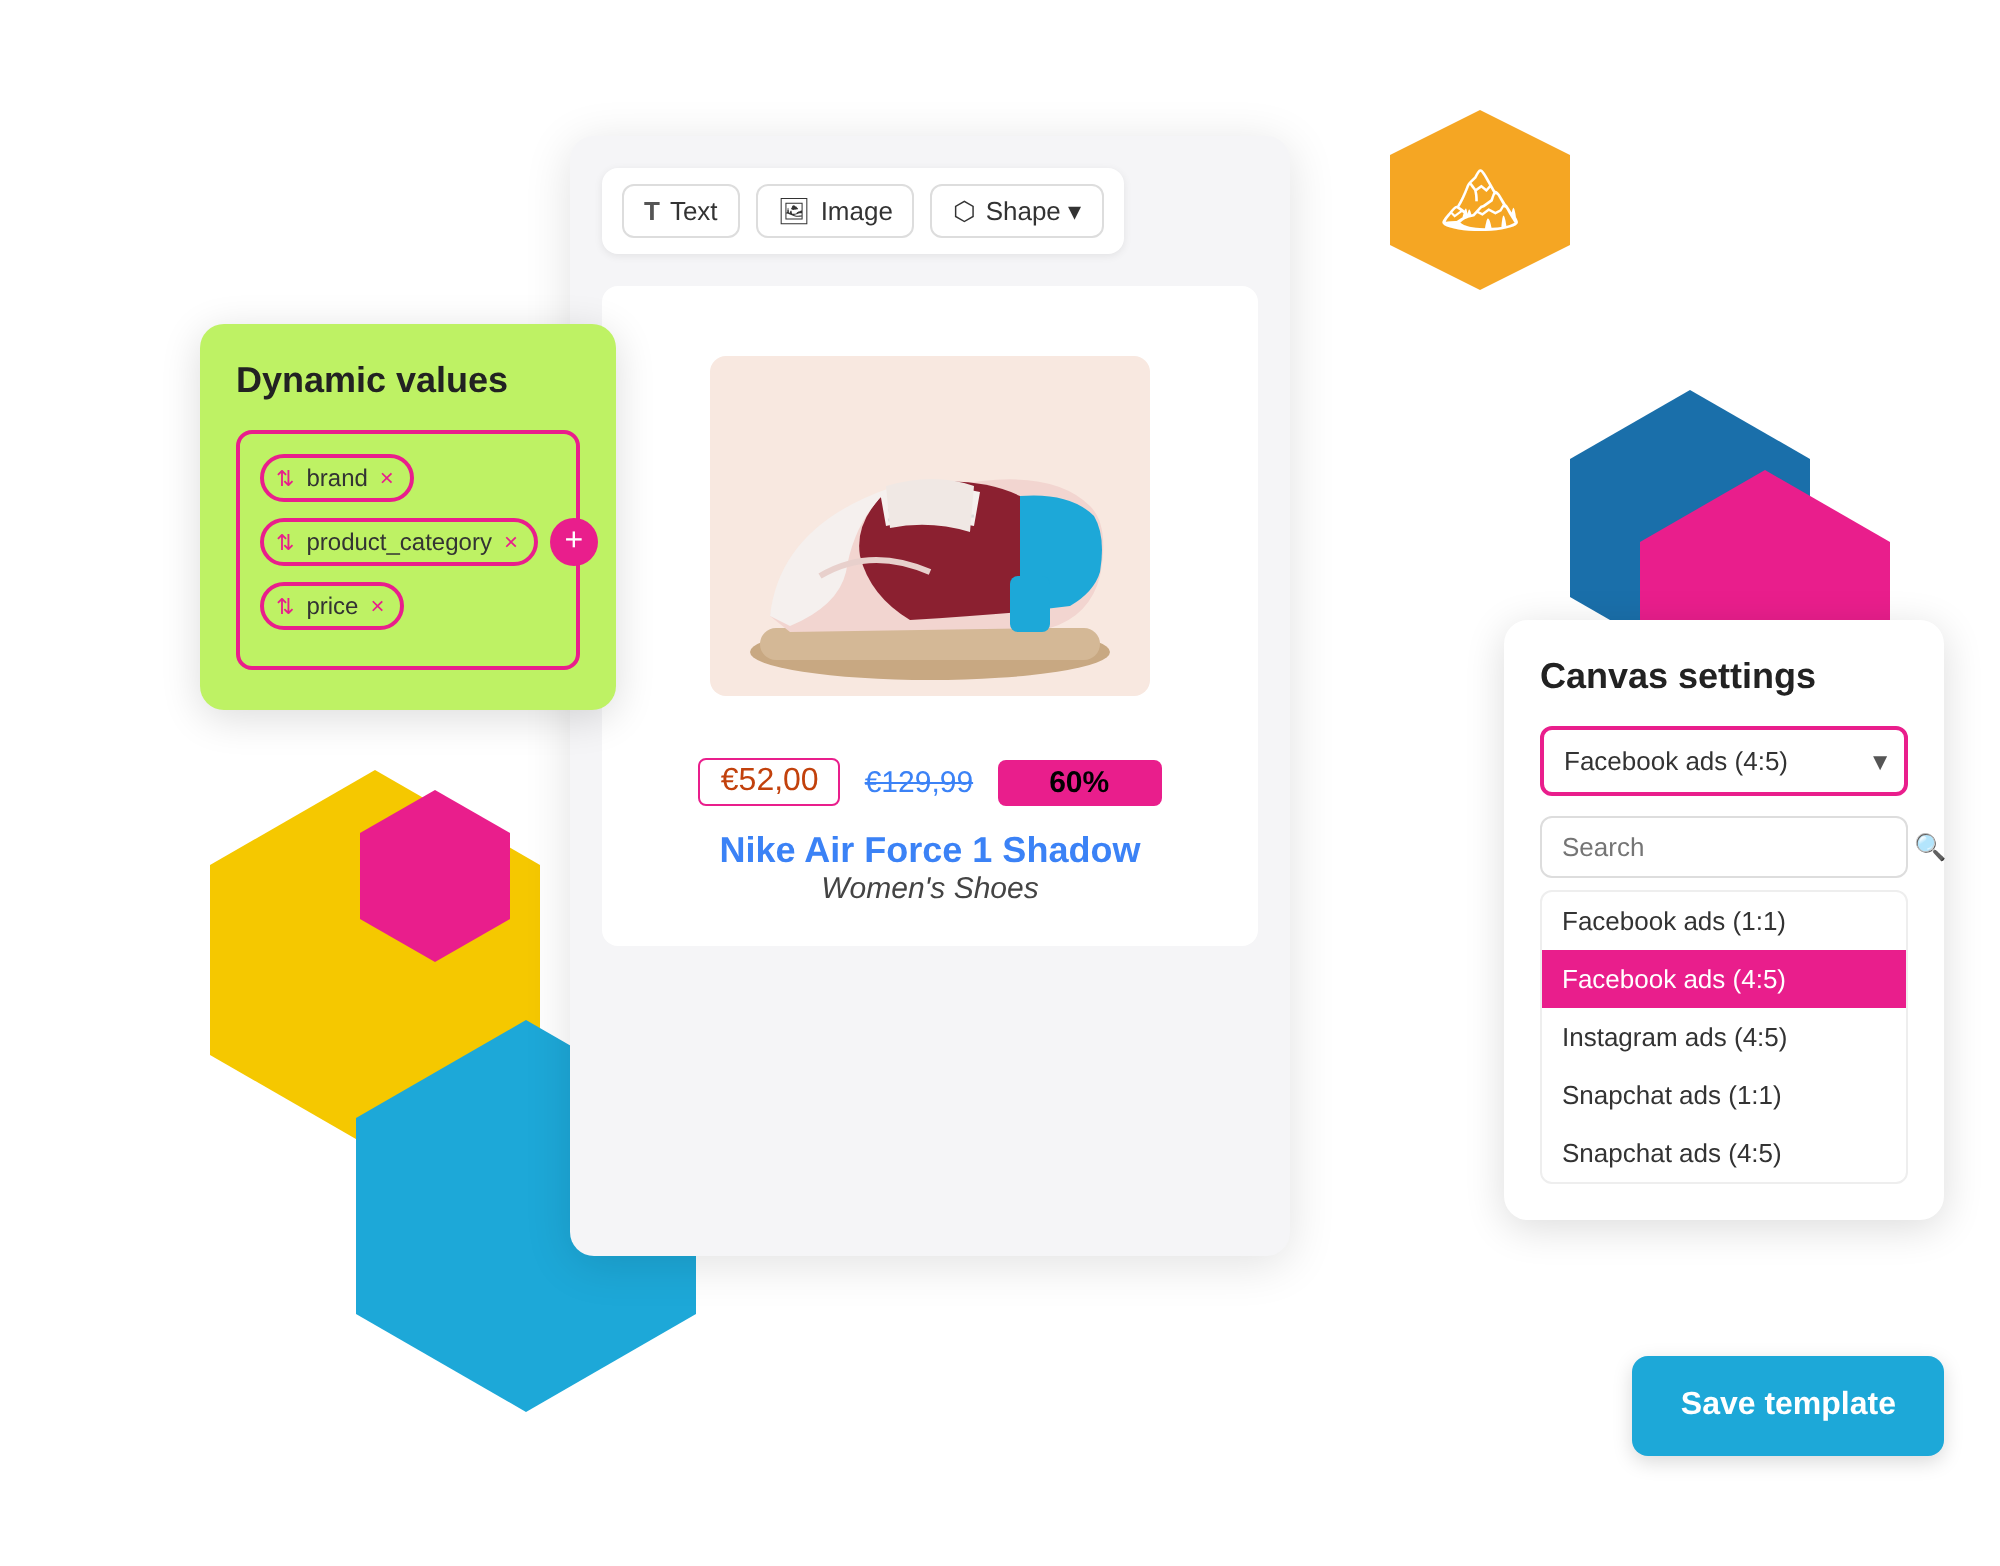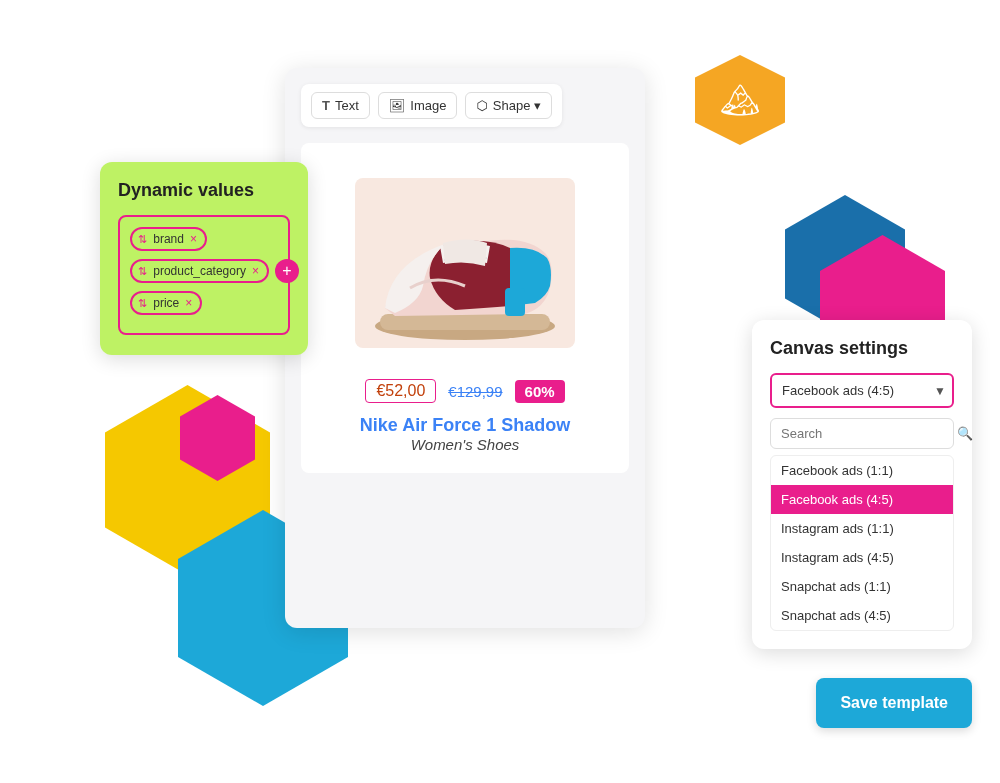--- a/index.html
+++ b/index.html
@@ -83,24 +83,24 @@
       padding: 2px 10px;
       border-radius: 4px;
     }
     .price-original {
       color: #3b82f6;
       font-size: 15px;
       text-decoration: line-through;
     }
     .discount-badge {
       background: #E91E8C;
-      color: #ffffff;
+      color: #000000;
       font-size: 15px;
       font-weight: bold;
-      padding: 3px 10px;
+      padding: 3px 26px;
       border-radius: 4px;
     }
     .product-name {
       font-size: 18px;
       font-weight: 700;
       color: #3b82f6;
       text-align: center;
     }
     .product-sub {
       font-size: 15px;
@@ -160,21 +160,21 @@
     }
     .dynamic-border {
       border: 2px solid #E91E8C;
       border-radius: 8px;
       padding: 10px 10px 10px;
     }
 
     
     .settings-card {
       position: absolute;
-      right: 28px; top: 320px;
+      right: 28px; top: 310px;
       width: 220px;
       background: white;
       border-radius: 12px;
       box-shadow: 0 4px 20px rgba(0,0,0,0.14);
       padding: 18px;
     }
     .settings-title {
       font-size: 18px;
       font-weight: 800;
       color: #222;
@@ -383,20 +383,19 @@
   </div>
 
   <div class="search-box">
     <input class="search-input" type="text" placeholder="Search" style="">
     <span class="search-icon-span">🔍</span>
   </div>
 
   <div class="dropdown-list">
     <div class="dropdown-item">Facebook ads (1:1)</div>
     <div class="dropdown-item active">Facebook ads (4:5)</div>
-    <div class="dropdown-item">Instagram ads (1:1)</div>
     <div class="dropdown-item">Instagram ads (4:5)</div>
     <div class="dropdown-item">Snapchat ads (1:1)</div>
     <div class="dropdown-item">Snapchat ads (4:5)</div>
   </div>
 </div>
 
 <button class="save-btn">Save template</button>
 
 </body></html>

